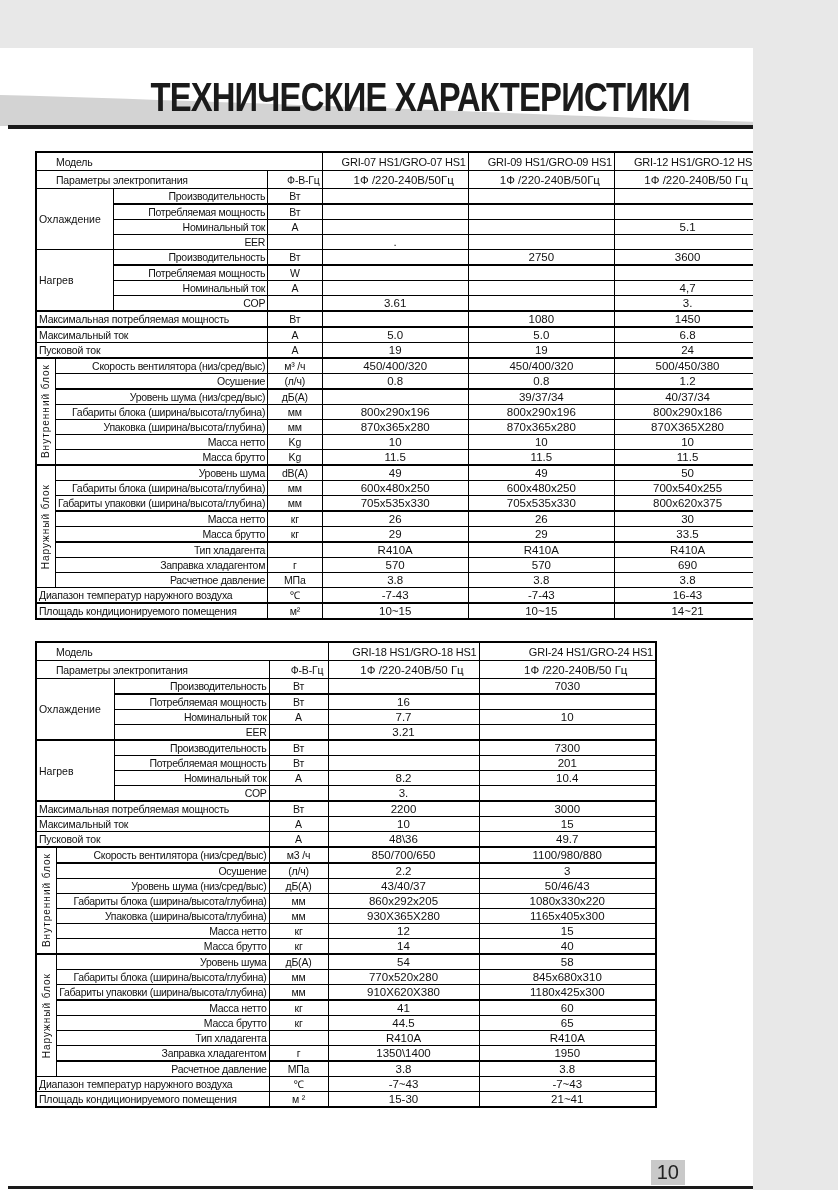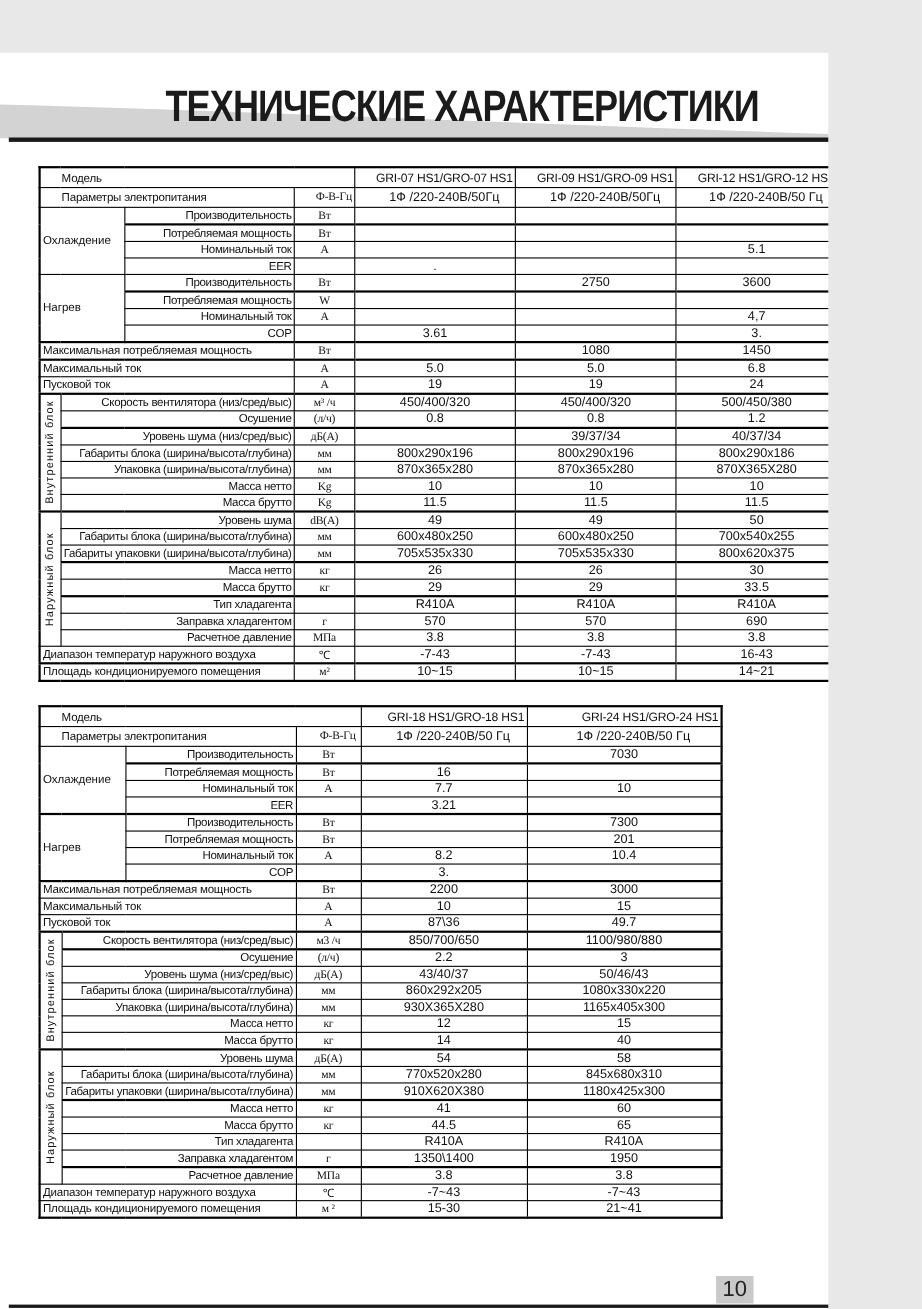--- a/index.html
+++ b/index.html
@@ -13,21 +13,21 @@
   
   .tblwrap1{position:absolute;left:35px;top:103px;}
   .tblwrap2{position:absolute;left:35px;top:593px;}
   table.spec{border-collapse:collapse;table-layout:fixed;border:2px solid #000;}
   table.spec td{border:1px solid #000;height:14px;padding:0 2px;overflow:hidden;white-space:nowrap;
                 vertical-align:middle;}
   tr.hdr td{height:17px;padding-left:19px;}
   td.lbl{text-align:left;font-size:10.5px;letter-spacing:-0.2px;padding-left:4px;}
   td.lbl2{text-align:right;font-size:10.5px;letter-spacing:-0.3px;padding-left:4px;}
   td.grp{text-align:left;font-size:10.5px;}
-  td.unit{text-align:center;font-size:10.5px;letter-spacing:-0.2px;font-family:Liberation Serif, serif;}
+  td.unit{text-align:center;font-size:10.5px;letter-spacing:-0.2px;}
   td.val{text-align:center;font-size:11.5px;}
   td.mdl{text-align:right;font-size:11px;letter-spacing:-0.2px;}
   td.vlab{padding:0;}
   .vtext{writing-mode:vertical-rl;transform:rotate(180deg);font-size:10px;letter-spacing:1px;
          margin:0 auto;white-space:nowrap;}
   tr.tt > td{border-top-width:2.5px;}
   
   .footer-line{position:absolute;left:8px;top:1138px;width:767px;height:3px;background:#1a1a1a;}
   .page-badge{position:absolute;top:1112px;right:68px;background:#c9c9c9;color:#222;
               font-size:20px;padding:1px 6px 2px 6px;line-height:22px;}
@@ -356,21 +356,21 @@
     </tr>
     <tr>
       <td class="lbl" colspan="3">Максимальный ток</td>
       <td class="unit">А</td>
       <td class="val">10</td>
       <td class="val">15</td>
     </tr>
     <tr>
       <td class="lbl" colspan="3">Пусковой ток</td>
       <td class="unit">А</td>
-      <td class="val">87\36</td>
+      <td class="val">48\36</td>
       <td class="val">49.7</td>
     </tr>
     <tr class="tt">
       <td class="vlab" rowspan="7">
               <div class="vtext">Внутренний блок</div>
             </td>
       <td class="lbl2" colspan="2">Скорость вентилятора (низ/сред/выс)</td>
       <td class="unit">м3 /ч</td>
       <td class="val">850/700/650</td>
       <td class="val">1100/980/880</td>

